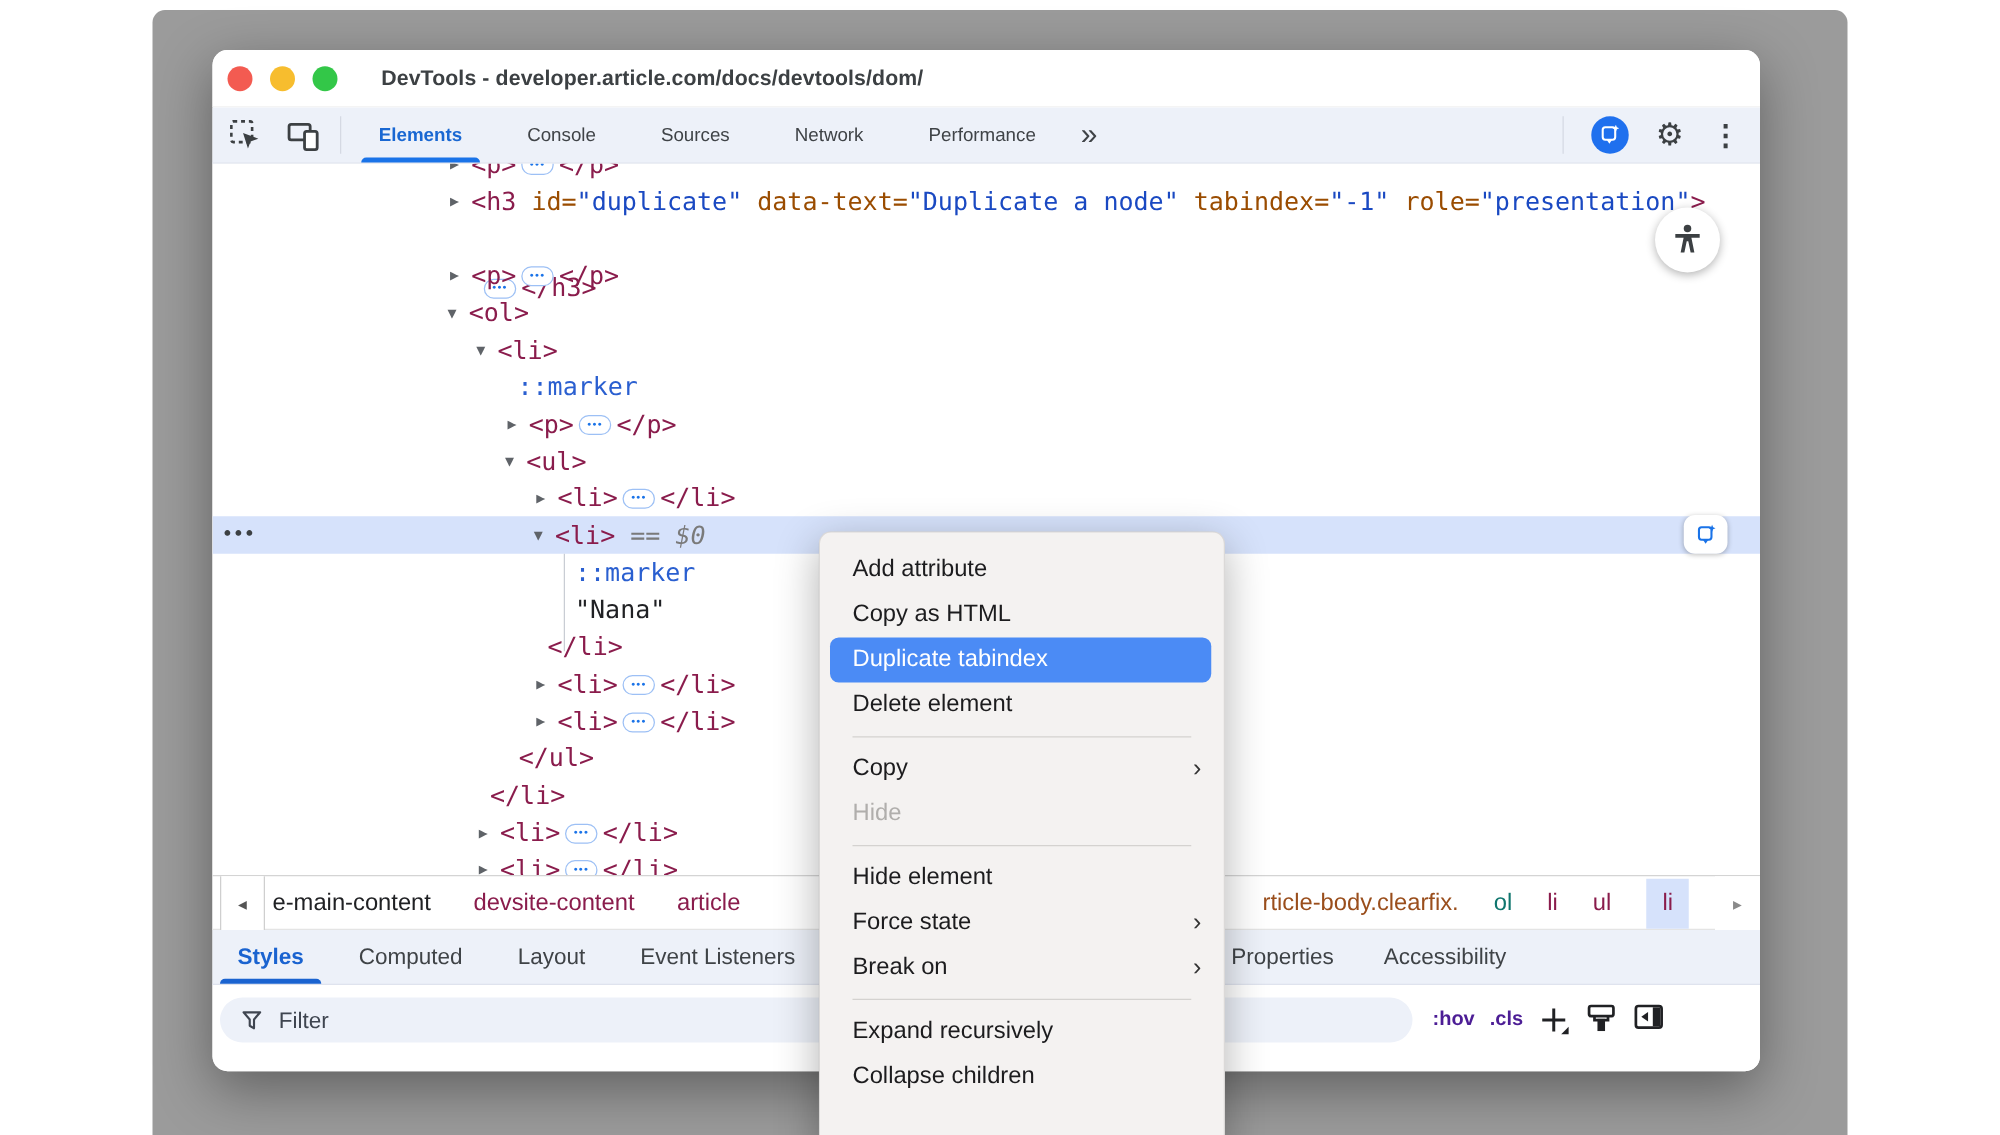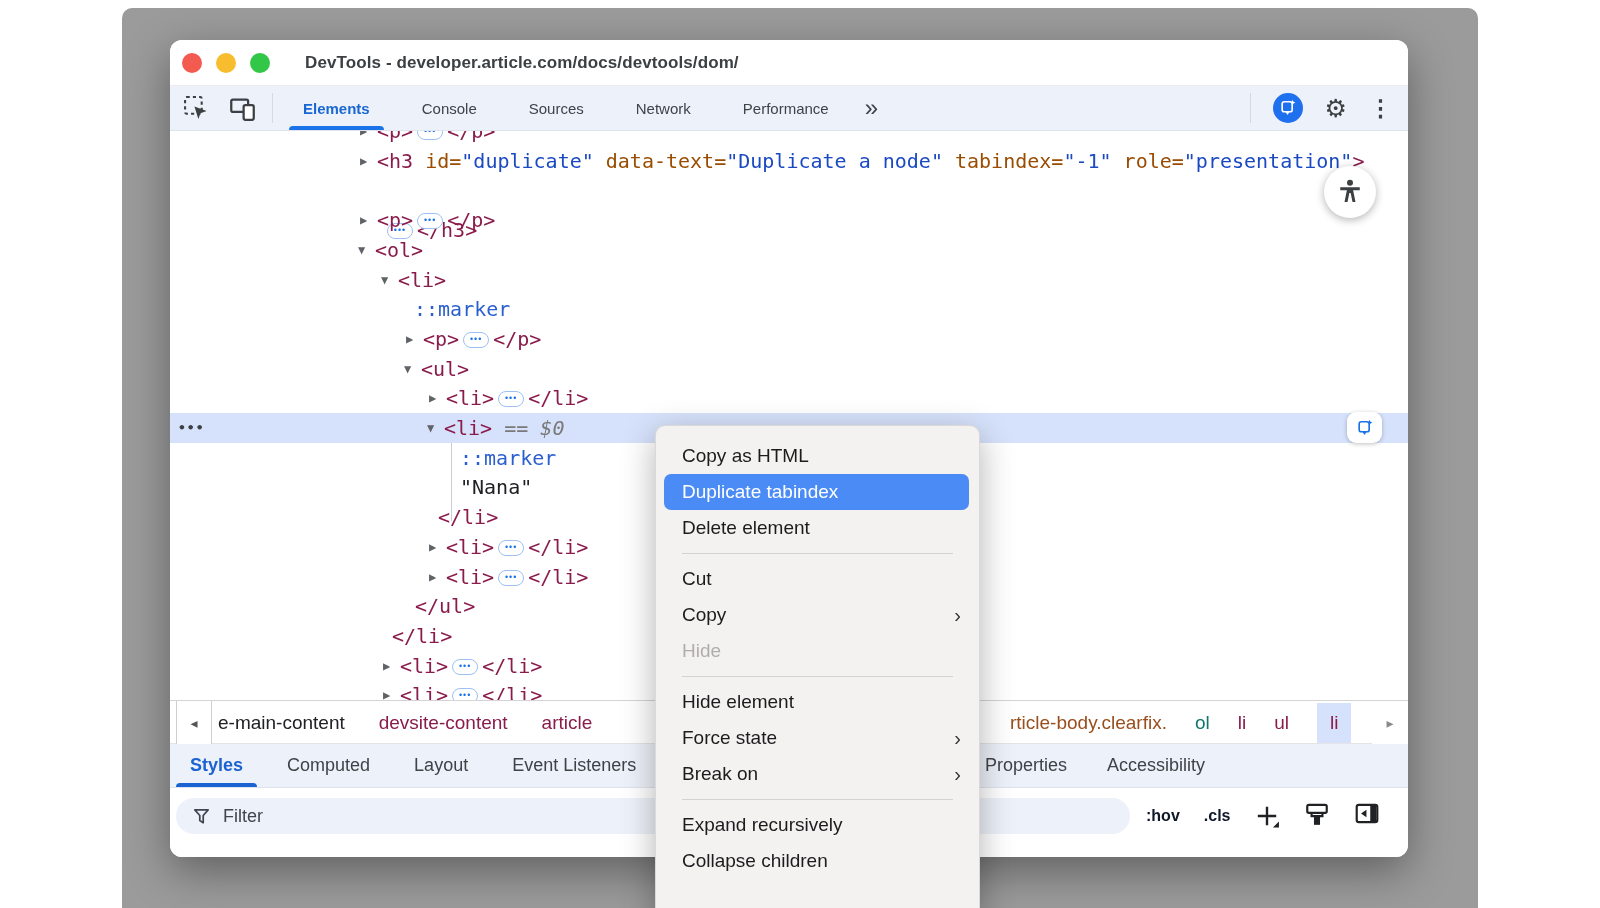--- a/index.html
+++ b/index.html
@@ -83,21 +83,21 @@
                         background:#1a63d0; border-radius:4px 4px 0 0; }
 
   
   .filterbar { position:absolute; left:0; top:748px; width:100%; height:69px; background:#fff; border-radius:0 0 12px 12px; }
   .filter-pill { position:absolute; left:6px; top:10px; width:954px; height:36px; background:#edf1f9;
                  border-radius:18px; display:flex; align-items:center; }
   .filter-pill input { border:none; outline:none; background:transparent; font-size:18px; color:#3f4550;
                        font-family:"Liberation Sans",sans-serif; width:600px; }
   .filter-pill input::placeholder { color:#3f4550; opacity:1; }
   .funnel { margin:0 12px 0 16px; display:flex; }
-  .fb-right { position:absolute; left:976px; top:10px; height:36px; display:flex; align-items:center; gap:24px; color:#0f172a; }
+  .fb-right { position:absolute; left:976px; top:10px; height:36px; display:flex; align-items:center; gap:12px; color:#4c1d95; }
   .fb-txt { font-size:16px; font-weight:bold; }
   .plus-wrap { position:relative; display:flex; }
 
   
   .ctxmenu { position:absolute; left:655px; top:425px; width:325px; height:498px; z-index:50;
              background:var(--menu-bg,#f4f2f1); border:1px solid rgba(0,0,0,.1); border-radius:10px;
              box-shadow:0 10px 34px rgba(0,0,0,.3); padding-top:12px; font-size:19px; color:#1c1c1e; }
   .mi { height:36px; display:flex; align-items:center; padding:0 18px 0 26px; white-space:nowrap; }
   .mi .chev { margin-left:auto; font-size:20px; color:#333; }
   .mi.disabled { color:#b0aeac; }
@@ -313,33 +313,33 @@
 
 <div class="a11y-fab">
   <svg width="30" height="30" viewBox="0 0 24 24" fill="#3c4043">
     <circle cx="12" cy="4.6" r="2.4"></circle>
     <path d="M4.2 8.2 h15.6 v2.3 h-5.3 l1.9 9.5 h-2.4 l-1.5 -7.2 h-1 l-1.5 7.2 H7.6 l1.9 -9.5 H4.2 Z"></path>
   </svg>
 </div>
 
 <div class="ctxmenu">
     <div class="mi">
+      <span>Add attribute</span>
+    </div>
+    <div class="mi">
       <span>Copy as HTML</span>
     </div>
     <div class="mi highlight">
       <span>Duplicate tabindex</span>
     </div>
     <div class="mi">
       <span>Delete element</span>
     </div>
     <div class="mdiv"></div>
     <div class="mi">
-      <span>Cut</span>
-    </div>
-    <div class="mi">
       <span>Copy</span>
       <span class="chev">›</span>
     </div>
     <div class="mi disabled">
       <span>Hide</span>
     </div>
     <div class="mdiv"></div>
     <div class="mi">
       <span>Hide element</span>
     </div>

